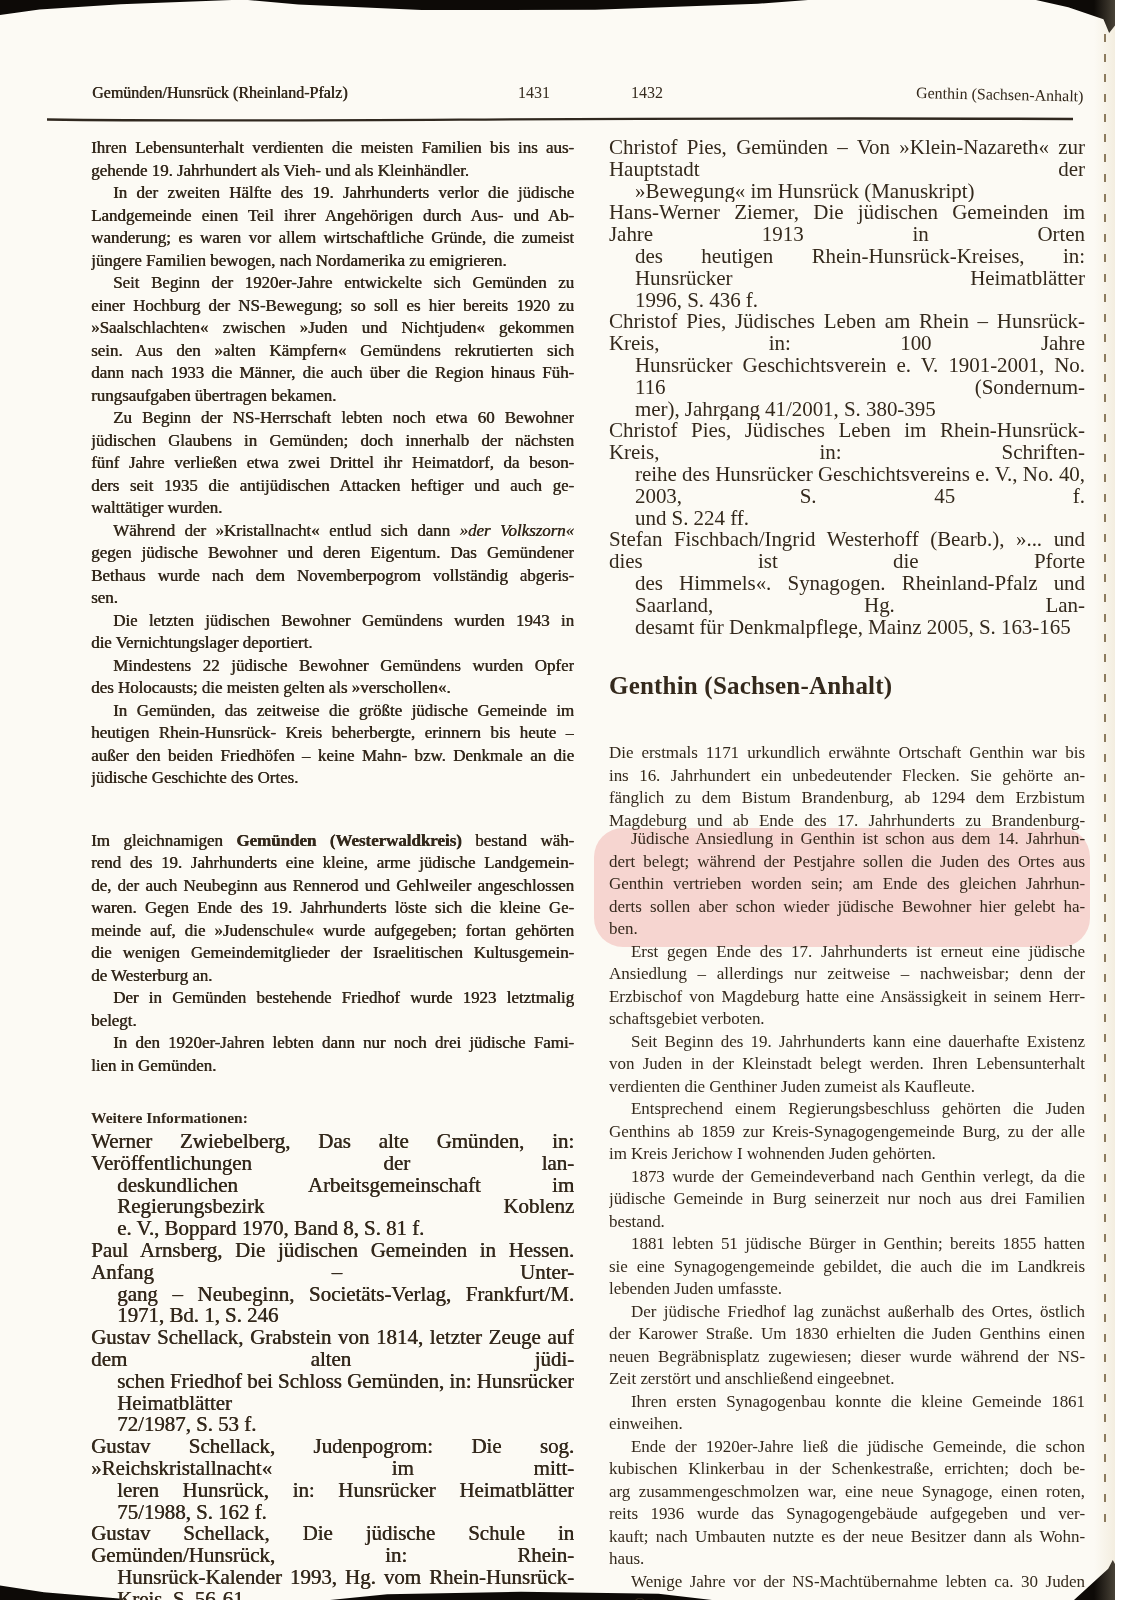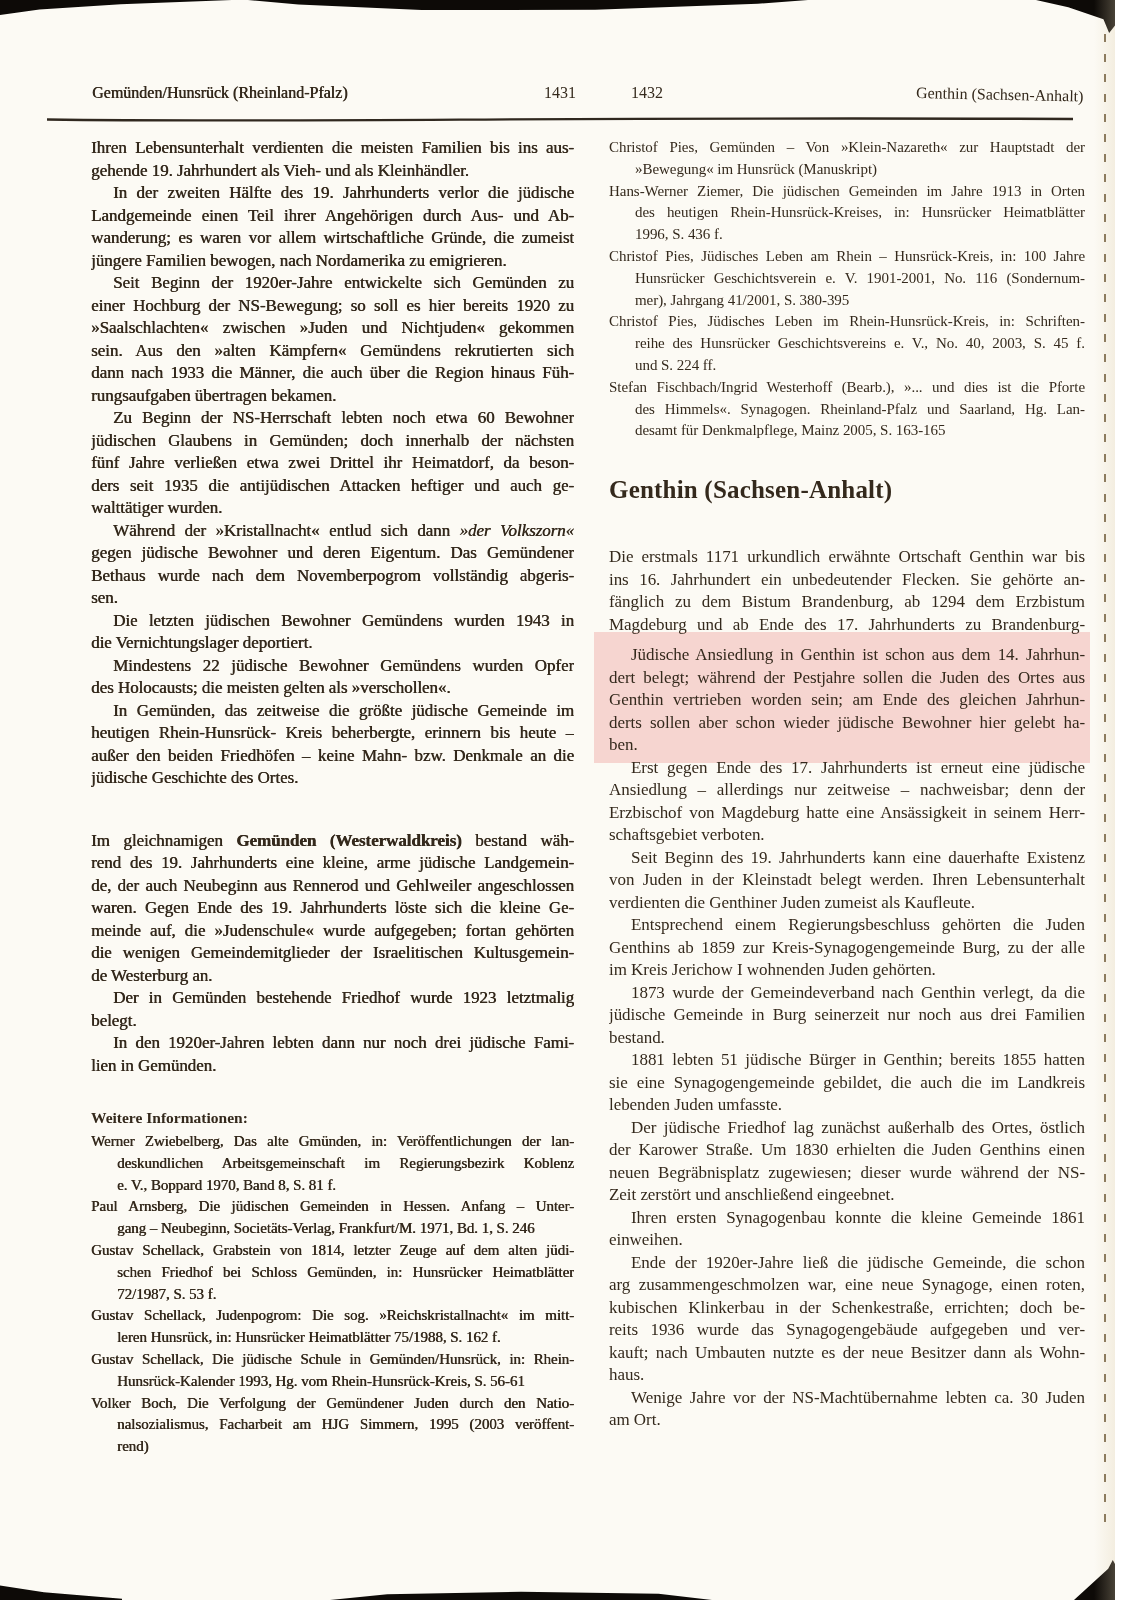--- a/index.html
+++ b/index.html
@@ -13,41 +13,42 @@
     width:1115px;height:1600px;
     background:var(--paper);
     overflow:hidden;
     font-family:"Liberation Serif","DejaVu Serif",serif;
     color:var(--ink);
   }
   
   .hdr{position:absolute;top:84px;font-size:16px;white-space:nowrap;}
   .hdr.heavy{text-shadow:0.5px 0 0 currentColor;}
   .hdr-left{left:92px;}
-  .hdr-pg1{left:544px;font-family:Liberation Serif, serif;}
+  .hdr-pg1{left:518px;font-family:Liberation Serif, serif;}
   .hdr-pg2{left:631px;}
   .hdr-right{left:916px;transform:rotate(1.2deg);transform-origin:left center;}
   .rule-svg{position:absolute;left:47px;top:114px;}
   
   .col{position:absolute;top:137px;}
   #left-col{left:91px;width:483px;}
   #right-col{left:609px;width:476px;}
   .para{font-size:17px;line-height:22.5px;letter-spacing:-0.05px;}
-  .bib{font-size:15px;line-height:21.8px;letter-spacing:-0.05px;}
+  .bib{font-size:21px;line-height:21.8px;letter-spacing:-0.05px;}
   .ln{text-align:justify;text-align-last:justify;overflow:hidden;}
   .ln.last{text-align-last:auto;}
   .para.indent .ln:first-child{text-indent:22px;}
   .bib .ln{text-align-last:justify;}
   .bib .ln.last{text-align-last:auto;}
   .bib .ln:not(:first-child){padding-left:26px;}
   .heavy{text-shadow:0.45px 0 0 currentColor;}
   .highlight{
     background:var(--hl);
     margin:-4px -5px -6px -15px;
-    padding:12px 5px 6px 15px;
+    padding:0 5px 6px 15px;
+    border-radius:29px;
   }
   .heading{
     font-size:25px;font-weight:700;line-height:36px;
     letter-spacing:0.2px;
   }
   .subhead{font-size:15.5px;font-weight:700;line-height:26px;}
   i{font-style:italic;}
   b{font-weight:700;}
   
   .scan{position:absolute;background:#0d0a07;}
@@ -263,22 +264,22 @@
         <div class="ln">der Karower Straße. Um 1830 erhielten die Juden Genthins einen</div>
         <div class="ln">neuen Begräbnisplatz zugewiesen; dieser wurde während der NS-</div>
         <div class="ln last">Zeit zerstört und anschließend eingeebnet.</div>
       </div>
       <div class="para indent">
         <div class="ln">Ihren ersten Synagogenbau konnte die kleine Gemeinde 1861</div>
         <div class="ln last">einweihen.</div>
       </div>
       <div class="para indent">
         <div class="ln">Ende der 1920er-Jahre ließ die jüdische Gemeinde, die schon</div>
+        <div class="ln">kubischen Klinkerbau in der Schenkestraße, errichten; doch be-</div>
         <div class="ln">arg zusammengeschmolzen war, eine neue Synagoge, einen roten,</div>
-        <div class="ln">kubischen Klinkerbau in der Schenkestraße, errichten; doch be-</div>
         <div class="ln">reits 1936 wurde das Synagogengebäude aufgegeben und ver-</div>
         <div class="ln">kauft; nach Umbauten nutzte es der neue Besitzer dann als Wohn-</div>
         <div class="ln last">haus.</div>
       </div>
       <div class="para indent">
         <div class="ln">Wenige Jahre vor der NS-Machtübernahme lebten ca. 30 Juden</div>
         <div class="ln last">am Ort.</div>
       </div>
     </div>
 

